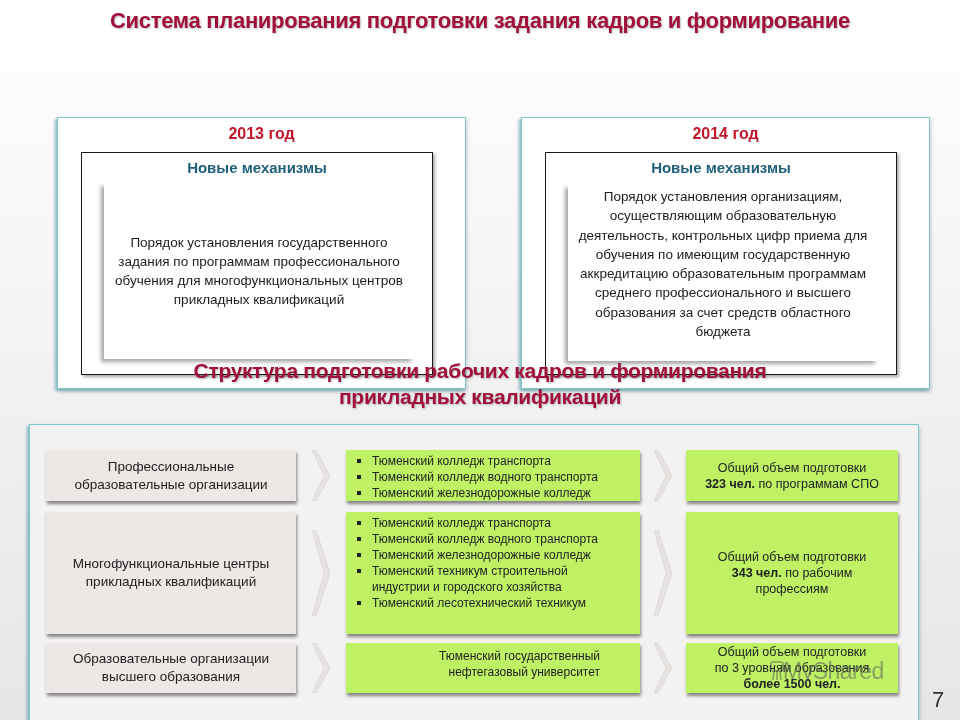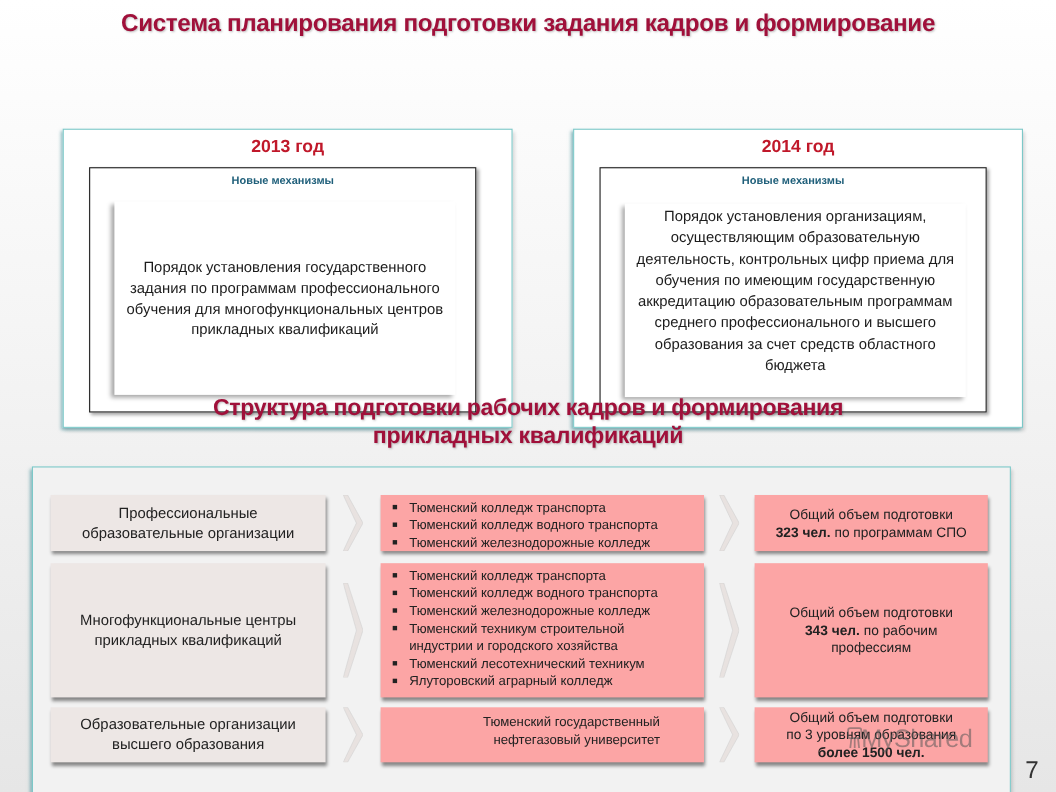--- a/index.html
+++ b/index.html
@@ -33,41 +33,41 @@
     position: absolute; top: 7px; left: 0; width: 100%; text-align: center;
     color: #c0182a; font-weight: bold; font-size: 16px;
   }
   .mech-box {
     position: absolute; top: 34px; left: 23px; width: 352px; height: 223px;
     background: #fff; border: 1px solid #1a1a1a;
     box-shadow: 2px 2px 3px rgba(0,0,0,0.35);
   }
   .mech-title {
     position: absolute; top: 6px; left: 0; width: 100%; text-align: center;
-    color: #1f5f7a; font-weight: bold; font-size: 10px;
+    color: #1f5f7a; font-weight: bold; font-size: 15px;
   }
   .mech-text {
     position: absolute; top: 30px; left: 22px; width: 310px; height: 176px;
     background: #fff;
     box-shadow: -3px 3px 4px rgba(0,0,0,0.35);
     display: flex; align-items: center; justify-content: center;
     text-align: center; font-size: 13.5px; line-height: 19px; color: #1c1c1c;
     padding: 0 8px;
   }
   .p2 .mech-text { top: 32px; align-items: flex-start; padding-top: 2px; font-size: 13.5px; line-height: 19.3px; }
 
   
   .struct-panel {
     position: absolute; left: 29px; top: 424px; width: 890px; height: 314px;
     background: #f2f2f2;
     border: 1px solid #7cc8c8;
     box-shadow: -2px 2px 3px rgba(60,140,150,0.6), 2px 3px 3px rgba(0,0,0,0.12);
   }
   .box {
-    position: absolute; background: #fca5a5;
+    position: absolute; background: #bef264;
     box-shadow: 1px 3px 3px rgba(0,0,0,0.45);
     font-size: 12px; color: #222; line-height: 15px;
   }
   .cat {
     background: #ede7e5; font-size: 13.5px; line-height: 18px;
     display: flex; align-items: center; justify-content: center; text-align: center;
     left: 16px; width: 250px;
   }
   .list { left: 316px; width: 294px; padding: 3px 10px 0 10px; }
   .list ul { list-style: none; }
@@ -170,21 +170,20 @@
         <polygon points="0,0 4,0 18,43 4,86 0,86 12,43" fill="#e8e2e0" stroke="#cfcfcf" stroke-width="0.5"></polygon>
       </svg>
   </div>
   <div class="box list r2">
     <ul>
       <li>Тюменский колледж транспорта</li>
       <li>Тюменский колледж водного транспорта</li>
       <li>Тюменский железнодорожные колледж</li>
       <li style="padding-right:40px">Тюменский техникум строительной индустрии и городского хозяйства</li>
       <li>Тюменский лесотехнический техникум</li>
-      <li>Ялуторовский аграрный колледж</li>
     </ul>
   </div>
   <div class="arrow" style="left:624px; top:105px; height:86px;">
     <svg viewBox="0 0 18 86" preserveAspectRatio="none">
         <polygon points="0,0 4,0 18,43 4,86 0,86 12,43" fill="#e8e2e0" stroke="#cfcfcf" stroke-width="0.5"></polygon>
       </svg>
   </div>
   <div class="box result r2">
     <div style="padding:0 30px">
       <span>Общий объем подготовки</span><br>

